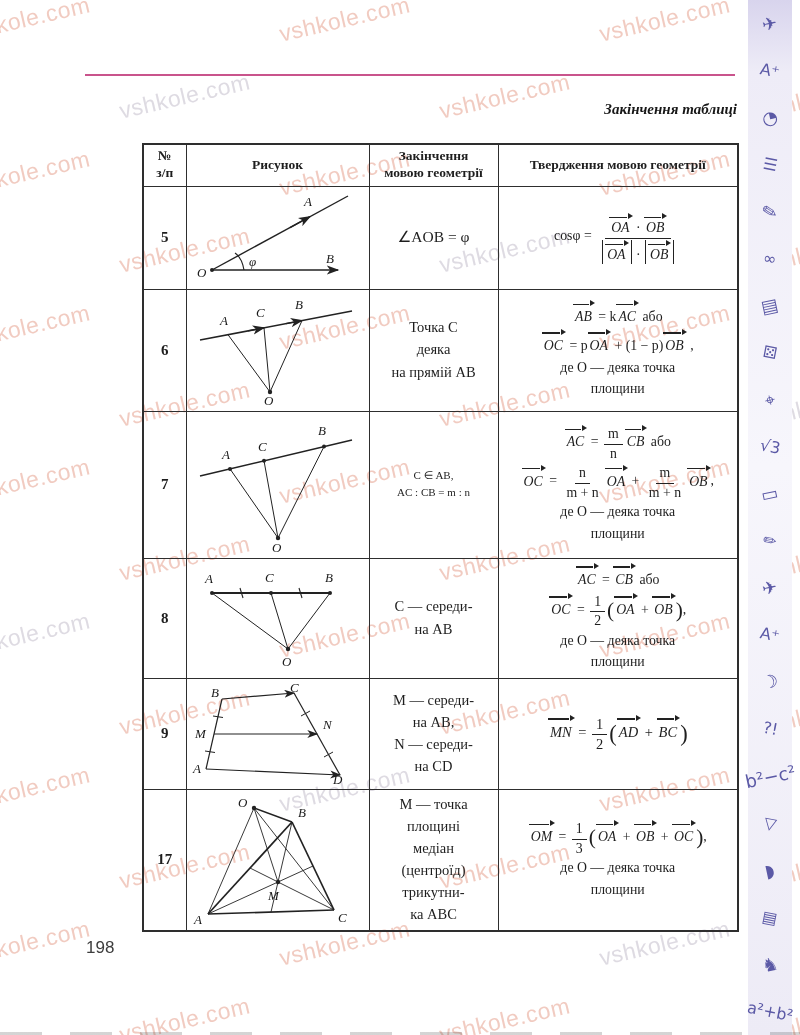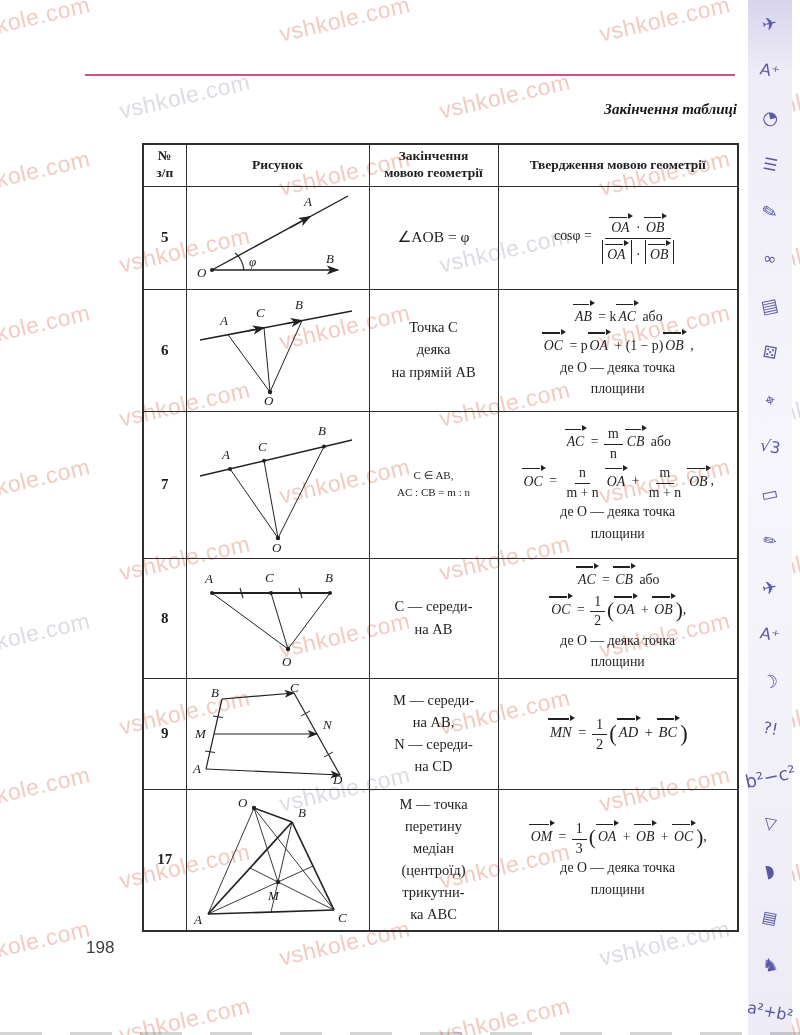--- a/index.html
+++ b/index.html
@@ -343,21 +343,21 @@
           <circle cx="88" cy="88" r="2.2" fill="#222" stroke="none"></circle>
           <text x="48" y="13">O</text>
           <text x="108" y="23">B</text>
           <text x="4" y="130">A</text>
           <text x="148" y="128">C</text>
           <text x="78" y="106">M</text>
         </svg>
       </td>
       <td class="geo-cell">
             <div class="fline"><span class="it">M</span><span> — точка</span></div>
-            <div class="fline"><span>перетину</span></div>
+            <div class="fline"><span>площині</span></div>
             <div class="fline"><span>медіан</span></div>
             <div class="fline"><span>(центроїд)</span></div>
             <div class="fline"><span>трикутни-</span></div>
             <div class="fline"><span>ка </span><span class="it">ABC</span></div>
           </td>
       <td class="vec-cell">
             <div class="fline"><span class="vec">OM</span><span> = </span><span class="frac">
                 <span class="num"><span>1</span></span>
                 <span class="den"><span>3</span></span>
               </span><span><span class="bigp">(</span><span class="vec">OA</span><span> + </span><span class="vec">OB</span><span> + </span><span class="vec">OC</span><span class="bigp">)</span></span><span>,</span></div>

